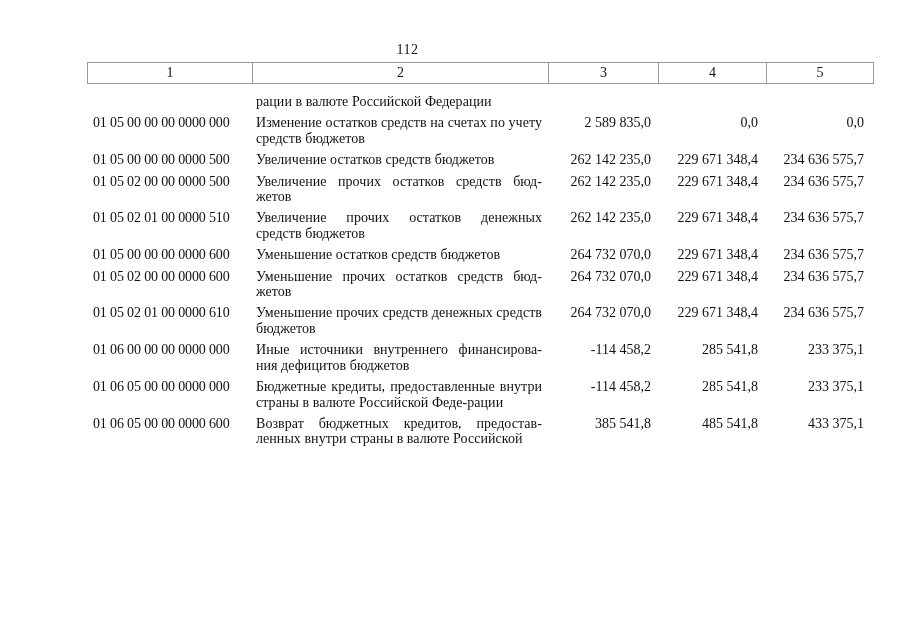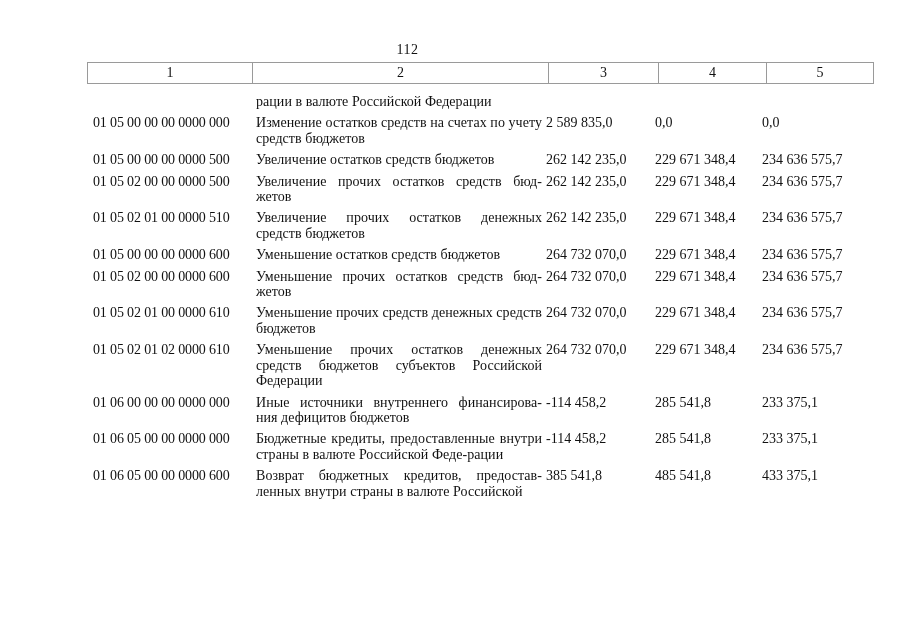--- a/index.html
+++ b/index.html
@@ -27,21 +27,21 @@
   .body-table td {
     padding: 0; vertical-align: top; font-size: 14px; line-height: 15.4px;
   }
   .c1 { width: 164px; }
   .c2 { width: 295px; }
   .c3 { width: 109px; }
   .c4 { width: 107px; }
   .c5 { width: 106px; }
   .code { padding-left: 6px !important; white-space: nowrap; letter-spacing: -0.15px; }
   .desc { padding-left: 5px !important; padding-right: 4px !important; text-align: justify; letter-spacing: 0.05px; }
-  .num { text-align: left; padding-right: 4px !important; white-space: nowrap; }
+  .num { text-align: right; padding-right: 4px !important; white-space: nowrap; }
   .row-gap td { padding-top: 6px; }
   .cont td { padding-top: 2px; }
 </style>
 </head>
 <body>
 
 <div class="page-number">112</div>
 
 <table class="header-table">
   <tbody>
@@ -114,27 +114,20 @@
     <td class="num">234 636 575,7</td>
   </tr>
   <tr class="row-gap">
     <td class="code">01 05 02 01 00 0000 610</td>
     <td class="desc">Уменьшение прочих средств денежных средств бюджетов</td>
     <td class="num">264 732 070,0</td>
     <td class="num">229 671 348,4</td>
     <td class="num">234 636 575,7</td>
   </tr>
   <tr class="row-gap">
-    <td class="code">01 05 02 01 02 0000 610</td>
-    <td class="desc">Уменьшение прочих остатков денежных средств бюджетов субъектов Российской Федерации</td>
-    <td class="num">264 732 070,0</td>
-    <td class="num">229 671 348,4</td>
-    <td class="num">234 636 575,7</td>
-  </tr>
-  <tr class="row-gap">
     <td class="code">01 06 00 00 00 0000 000</td>
     <td class="desc">Иные источники внутреннего финансирова-ния дефицитов бюджетов</td>
     <td class="num">-114 458,2</td>
     <td class="num">285 541,8</td>
     <td class="num">233 375,1</td>
   </tr>
   <tr class="row-gap">
     <td class="code">01 06 05 00 00 0000 000</td>
     <td class="desc">Бюджетные кредиты, предоставленные внутри страны в валюте Российской Феде-рации</td>
     <td class="num">-114 458,2</td>

